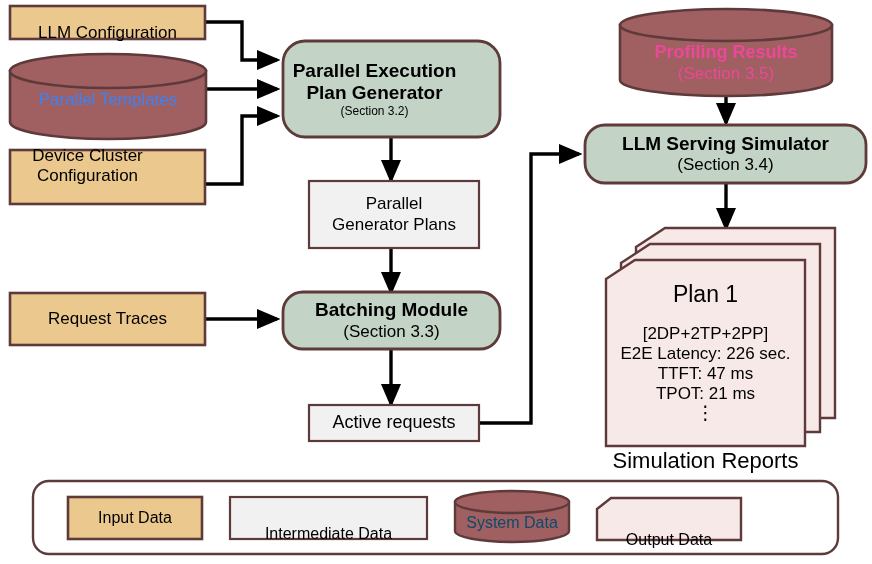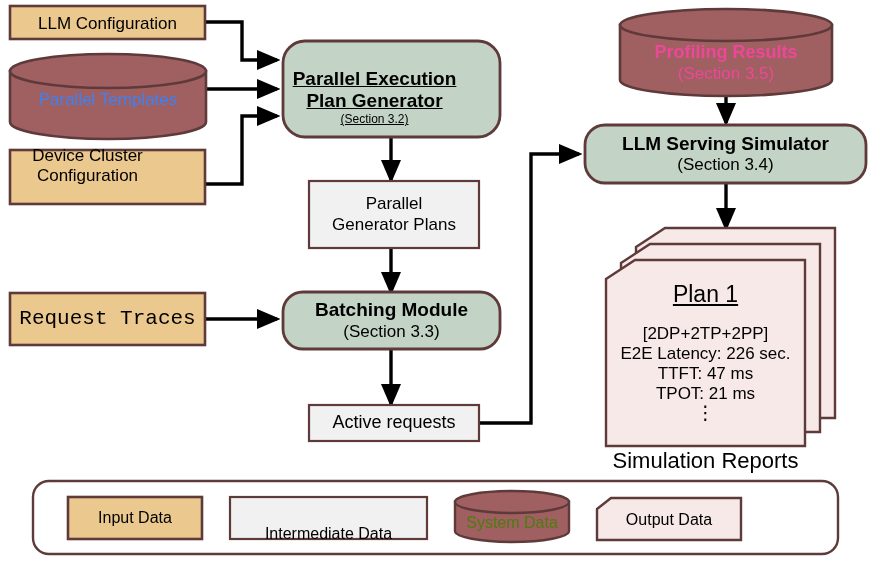--- a/index.html
+++ b/index.html
@@ -76,38 +76,38 @@
     <rect x="230" y="497" width="197" height="42" fill="#F1F1F1" stroke="#5E3A3A" stroke-width="2.2"></rect>
 
     <g>
       <path d="M455,502 L455,531 A57,11 0 0 0 569,531 L569,502 Z" fill="#A05F60" stroke="#5E3A3A" stroke-width="2.4"></path>
       <ellipse cx="512" cy="502" rx="57" ry="11" fill="#A05F60" stroke="#5E3A3A" stroke-width="2.4"></ellipse>
     </g>
 
     <path d="M597,509 L611,498 L741,498 L741,540 L597,540 Z" fill="#F7E9E7" stroke="#5E3A3A" stroke-width="2.4"></path>
   </svg>
 
-  <div class="lbl" style="left:10px;top:8px;width:195px;height:33px;font-size:17px;">
+  <div class="lbl" style="left:10px;top:17px;width:195px;height:33px;font-size:17px;">
     <span class="ln">LLM Configuration</span>
   </div>
 
   <div class="lbl" style="left:10px;top:78px;width:196px;height:44px;font-size:17px;color:#3b82f6;">
     <span class="ln">Parallel Templates</span>
   </div>
 
   <div class="lbl" style="left:10px;top:139px;width:155px;height:54px;font-size:17px;">
     <span class="ln">Device Cluster</span>
     <span class="ln">Configuration</span>
   </div>
 
-  <div class="lbl" style="left:10px;top:293px;width:195px;height:52px;font-size:21px;font-family:Liberation Mono, monospace;">
+  <div class="lbl" style="left:10px;top:293px;width:195px;height:52px;font-size:17px;">
     <span class="ln">Request Traces</span>
   </div>
 
-  <div class="lbl" style="left:283px;top:49px;width:183px;height:96px;font-size:19px;text-decoration:underline;">
+  <div class="lbl" style="left:283px;top:41px;width:183px;height:96px;font-size:19px;">
     <span class="ln t-bold">Parallel Execution</span>
     <span class="ln t-bold">Plan Generator</span>
     <span class="ln" style="font-size:12px;">(Section 3.2)</span>
   </div>
 
   <div class="lbl" style="left:309px;top:181px;width:170px;height:67px;font-size:17px;">
     <span class="ln">Parallel</span>
     <span class="ln">Generator Plans</span>
   </div>
 
@@ -124,41 +124,41 @@
     <span class="ln t-bold">Profiling Results</span>
     <span class="ln" style="font-size:17px;">(Section 3.5)</span>
   </div>
 
   <div class="lbl" style="left:585px;top:125px;width:281px;height:58px;font-size:19px;">
     <span class="ln t-bold">LLM Serving Simulator</span>
     <span class="ln" style="font-size:17px;">(Section 3.4)</span>
   </div>
 
   <div class="lbl" style="left:606px;top:262px;width:199px;height:178px;font-size:17px;">
-    <span class="ln" style="font-size:23px;margin-bottom:16px;text-decoration:underline;">Plan 1</span>
+    <span class="ln" style="font-size:23px;margin-bottom:16px;">Plan 1</span>
     <span class="ln">[2DP+2TP+2PP]</span>
     <span class="ln">E2E Latency: 226 sec.</span>
     <span class="ln">TTFT: 47 ms</span>
     <span class="ln">TPOT: 21 ms</span>
     <span class="ln" style="font-size:19px;line-height:0.9;">⋮</span>
   </div>
 
   <div class="lbl" style="left:598px;top:447px;width:215px;height:28px;font-size:22px;">
     <span class="ln">Simulation Reports</span>
   </div>
 
   <div class="lbl" style="left:68px;top:497px;width:134px;height:42px;font-size:16px;">
     <span class="ln">Input Data</span>
   </div>
 
   <div class="lbl" style="left:230px;top:497px;width:197px;height:42px;font-size:16px;margin-top:16px;">
     <span class="ln">Intermediate Data</span>
   </div>
 
-  <div class="lbl" style="left:455px;top:506px;width:114px;height:34px;font-size:16px;color:#4d7c0f;">
+  <div class="lbl" style="left:455px;top:506px;width:114px;height:34px;font-size:16px;color:#0c4a6e;">
     <span class="ln">System Data</span>
   </div>
 
-  <div class="lbl" style="left:597px;top:500px;width:144px;height:40px;font-size:16px;">
+  <div class="lbl" style="left:597px;top:520px;width:144px;height:40px;font-size:16px;">
     <span class="ln">Output Data</span>
   </div>
 
 </div>
 
 </body></html>

